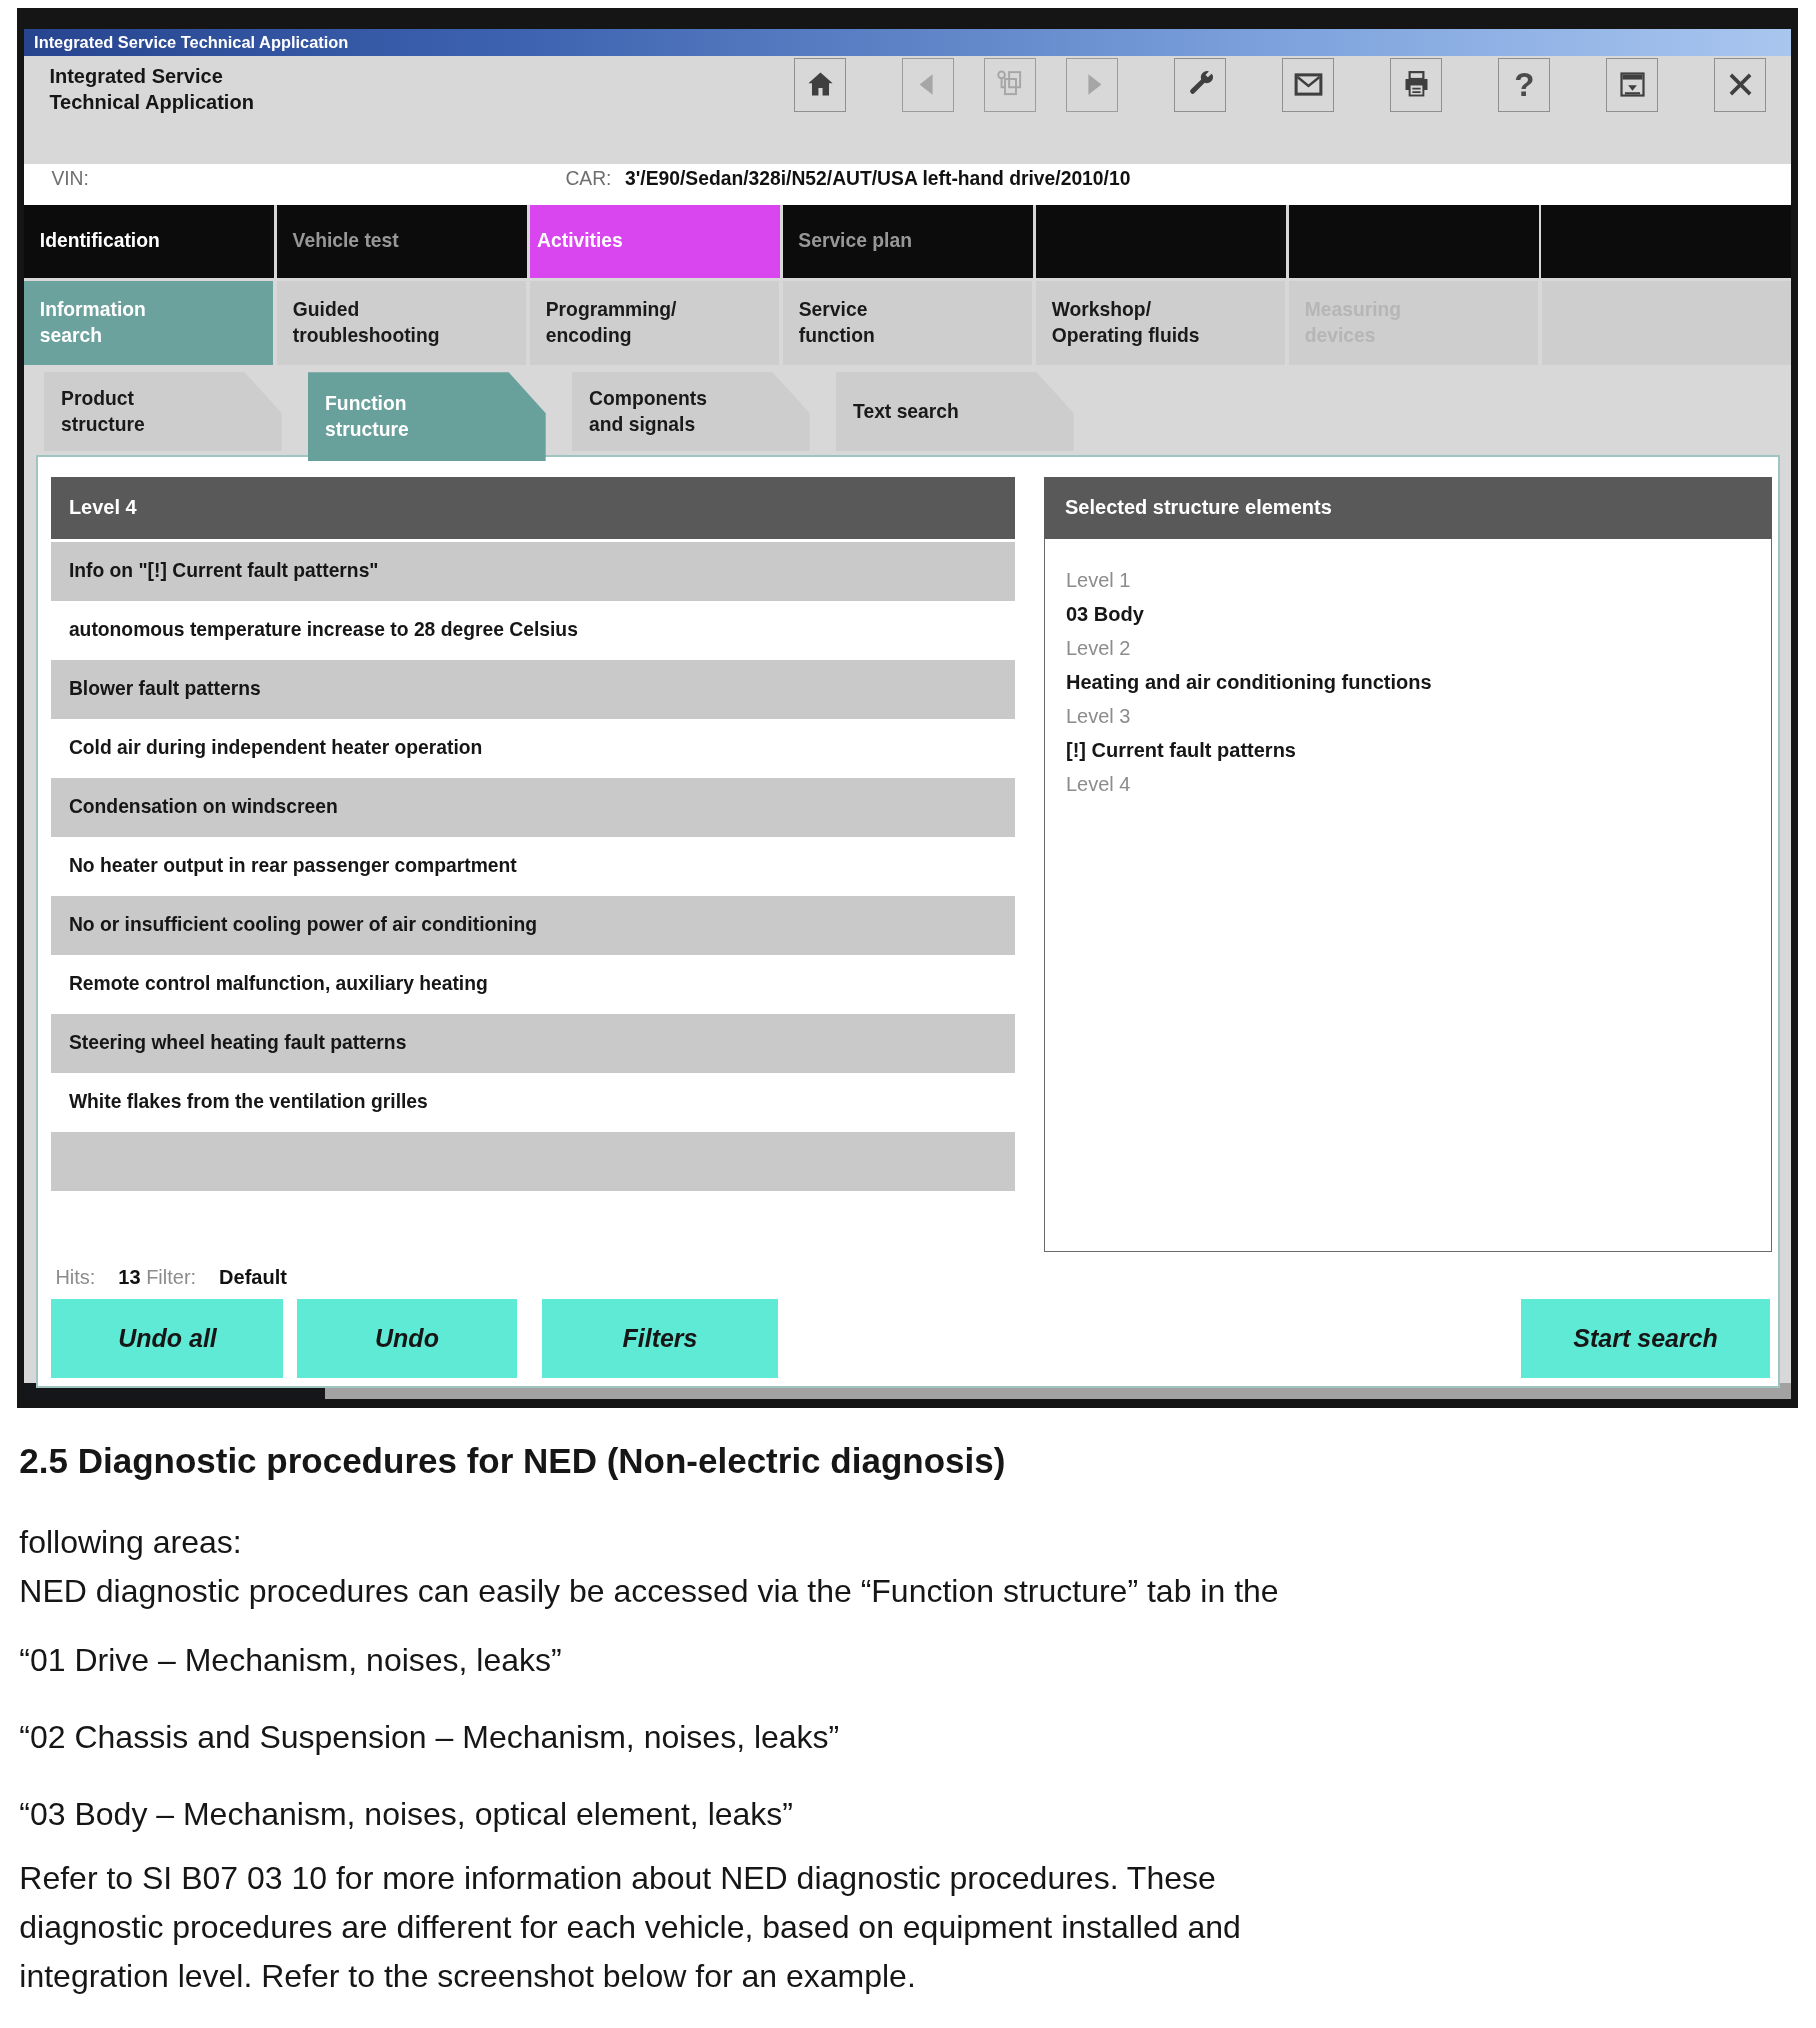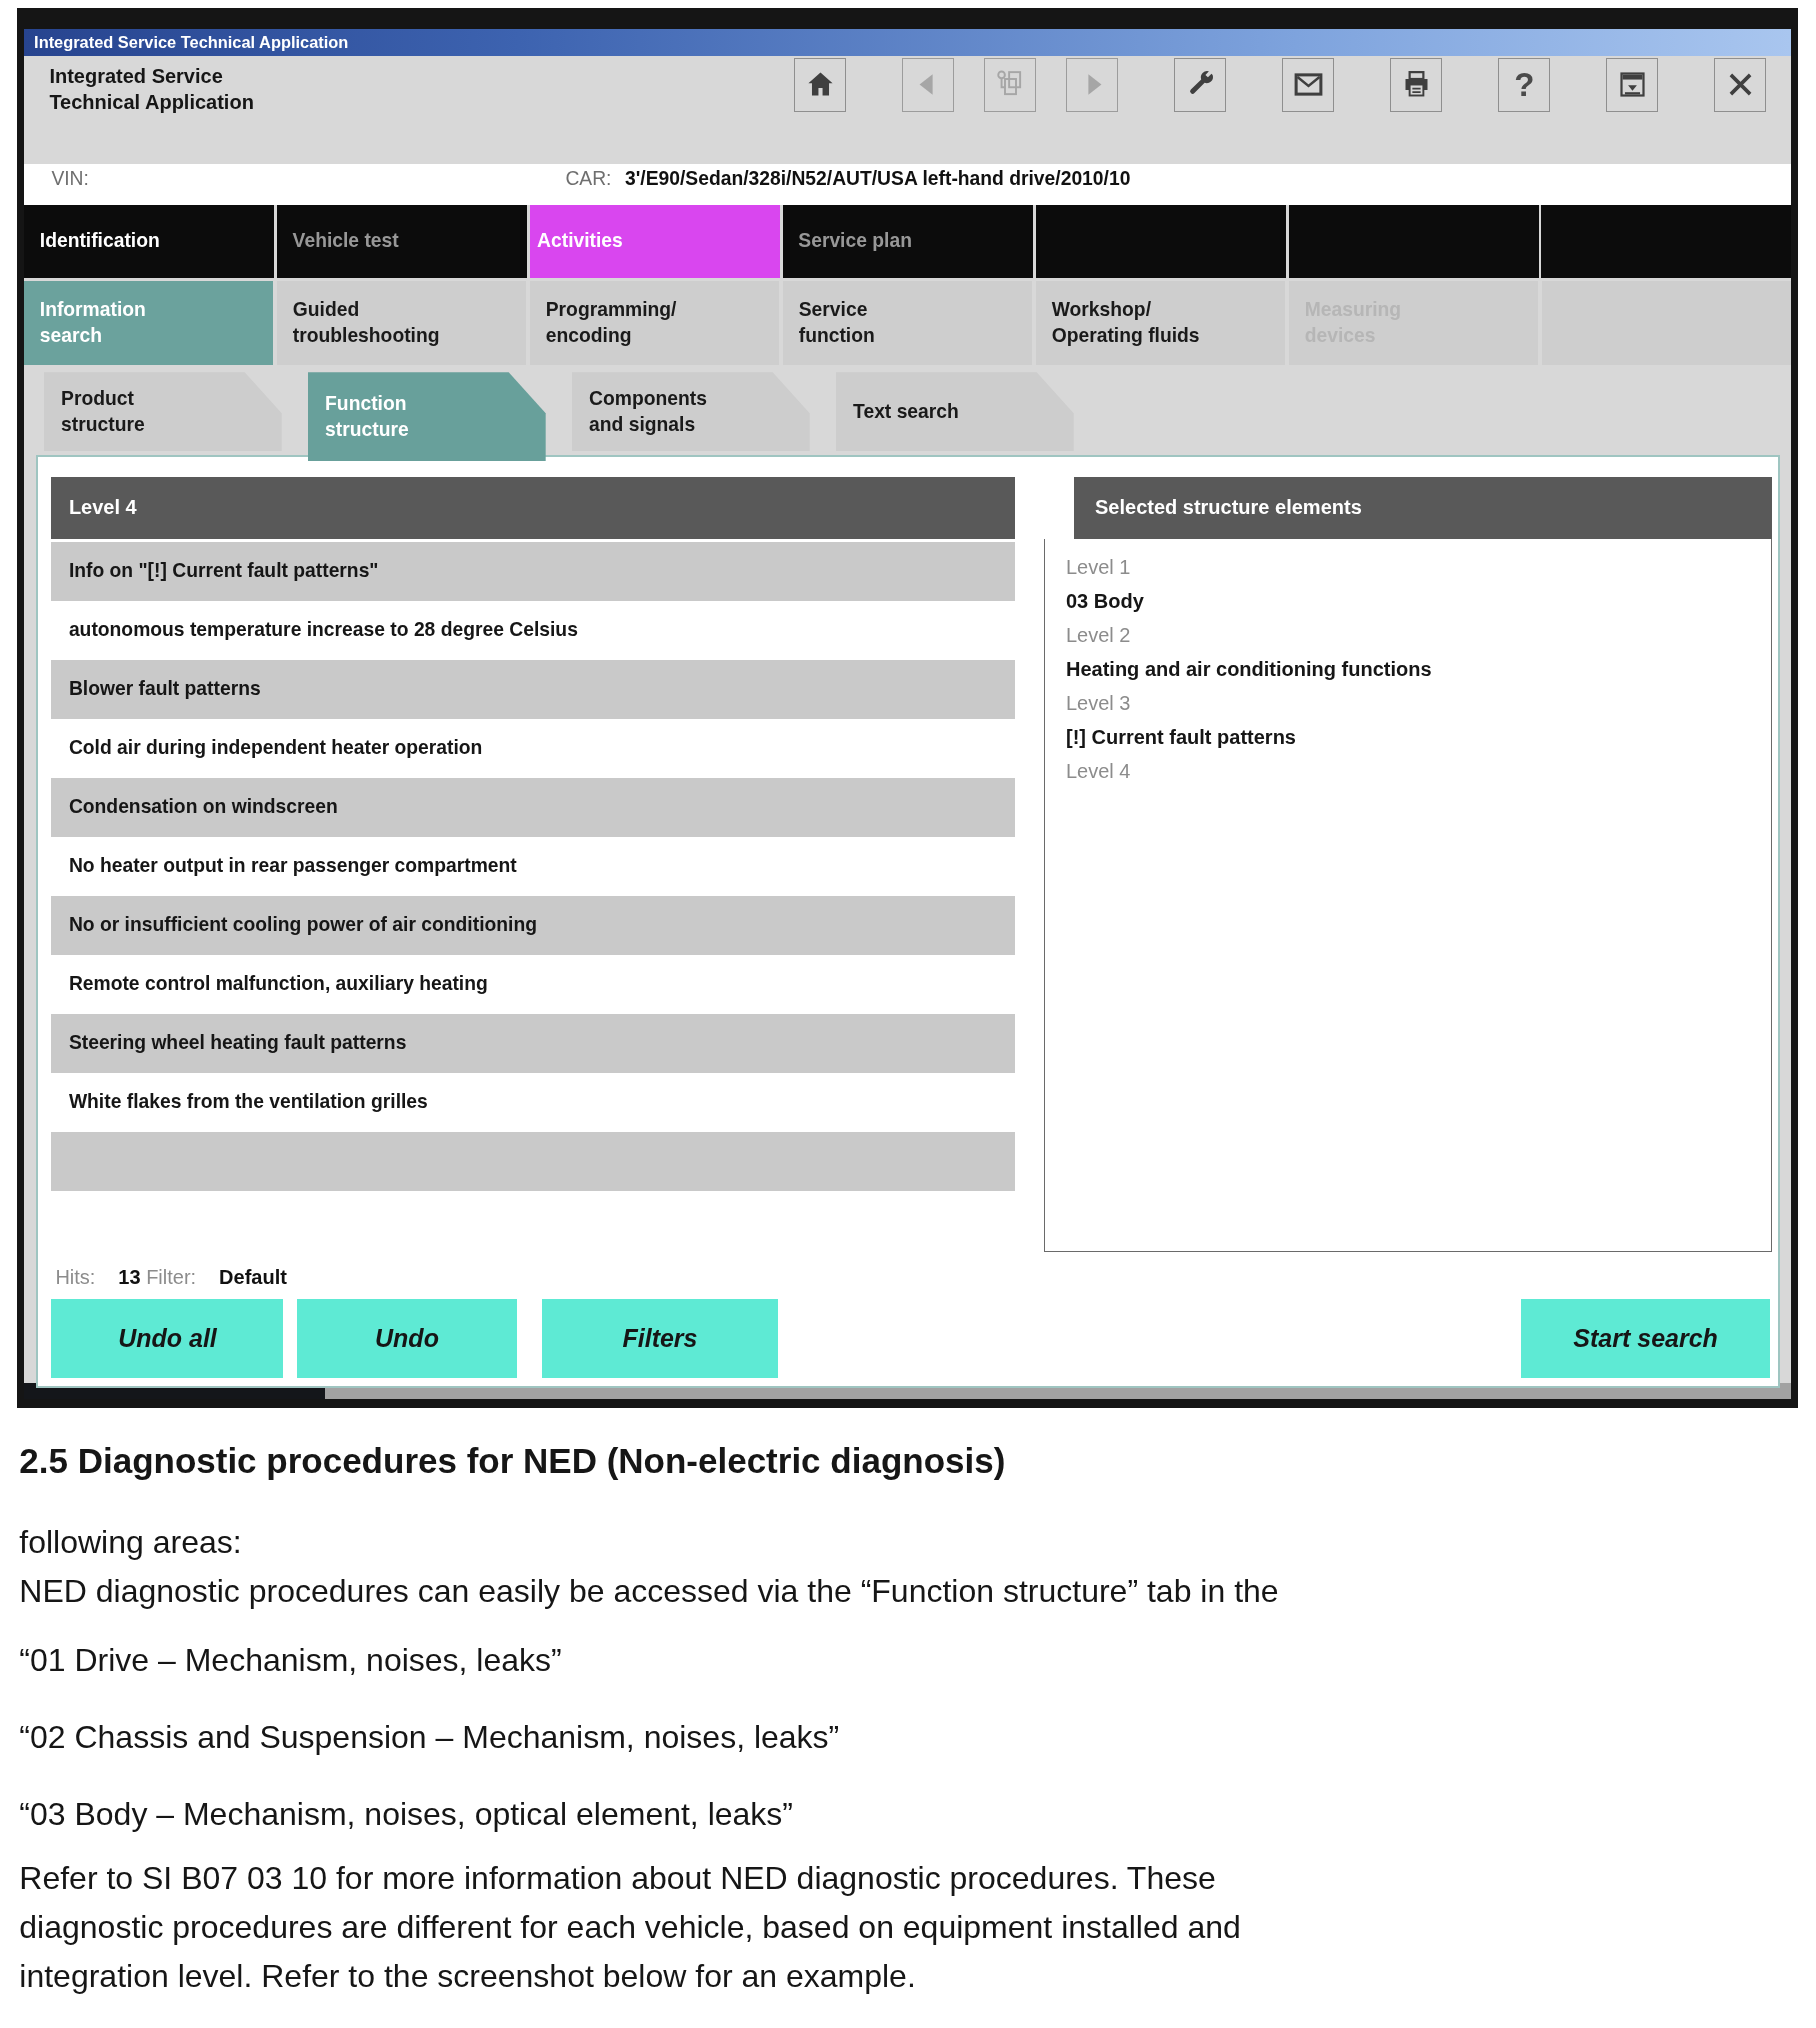--- a/index.html
+++ b/index.html
@@ -81,25 +81,25 @@
   .lrow {
     height:59px; display:flex; align-items:center; padding-left:17.4px;
     font-size:19.3px; font-weight:bold; color:#161616;
   }
   .list-body .lrow:nth-child(odd)  { background:#c9c9c9; }
   .list-body .lrow:nth-child(even) { background:#ffffff; }
 
   .selpanel { position:absolute; left:1006px; top:19.3px; width:728px; }
   .sel-head {
     height:62px; background:#595959; color:#ffffff; font-weight:bold; font-size:20px;
-    display:flex; align-items:center; padding-left:21px;margin-left:30px;
+    display:flex; align-items:center; padding-left:21px;
   }
   .sel-body {
     height:713px; box-sizing:border-box; border:1.9px solid #6a6a6a; border-top:none;
-    background:#ffffff; padding:11px 0 0 21px;
+    background:#ffffff; padding:24px 0 0 21px;
   }
   .sel-line { font-size:20px; line-height:34px; }
   .sel-line.level { color:#8c8c8c; }
   .sel-line.value { font-weight:bold; color:#161616; }
 
   .hits { position:absolute; left:17.4px; top:809px; font-size:20px; white-space:nowrap; }
   .hits .lab { color:#8c8c8c; }
   .hits .val { font-weight:bold; color:#111; margin-left:17.4px; }
   .hits .filter-lab { }
 

